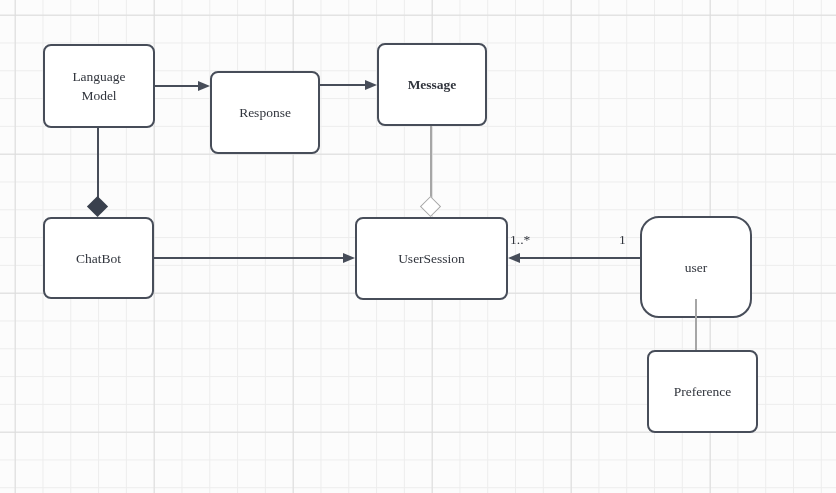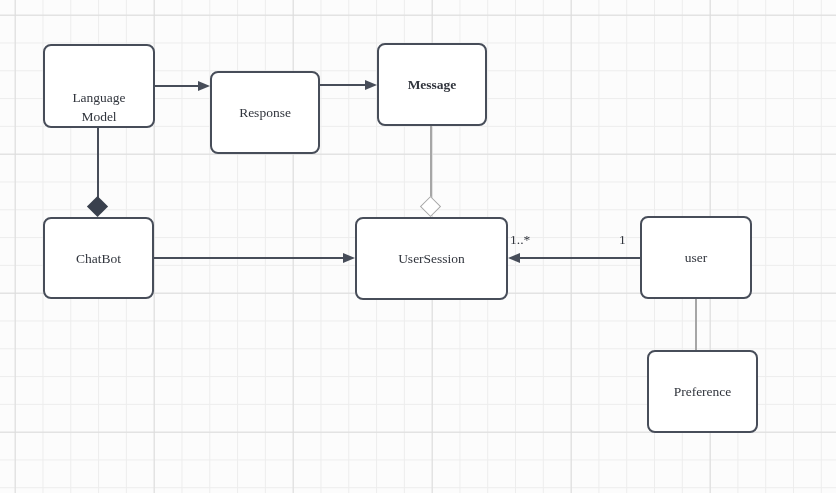--- a/index.html
+++ b/index.html
@@ -34,27 +34,27 @@
     position: absolute;
     background: var(--node-fill);
     border: 2px solid var(--node-border);
     border-radius: 8px;
     display: flex; align-items: center; justify-content: center;
     font-size: 13.5px; color: var(--text);
     line-height: 19px; text-align: center;
   }
   .node .node-label { display: inline-block; }
 
-  #node-language-model { left: 43px; top: 44px;  width: 112px; height: 84px; align-items: flex-end; }
+  #node-language-model { left: 43px; top: 44px;  width: 112px; height: 84px; }
   #node-language-model .node-label { max-width: 78px; }
   #node-response       { left: 210px; top: 43px; width: 110px; height: 83px; margin-top: 28px; }
   #node-message        { left: 377px; top: 43px; width: 110px; height: 83px; font-weight: bold; }
   #node-chatbot        { left: 43px;  top: 217px; width: 111px; height: 82px; }
   #node-user-session   { left: 355px; top: 217px; width: 153px; height: 83px; text-align: right; }
-  #node-user           { left: 640px; top: 216px; width: 112px; height: 83px; }
+  #node-user           { left: 640px; top: 216px; width: 112px; height: 102px; border-radius: 19px; }
   #node-preference     { left: 647px; top: 350px; width: 111px; height: 83px; }
 
   .hline { position: absolute; height: 1.6px; background: var(--edge-dark); }
   .vline { position: absolute; width: 1.6px;  background: var(--edge-dark); }
   .light { background: var(--edge-light); }
 
   .arrow-right, .arrow-left {
     position: absolute; width: 0; height: 0;
     border-top: 5px solid transparent; border-bottom: 5px solid transparent;
   }

